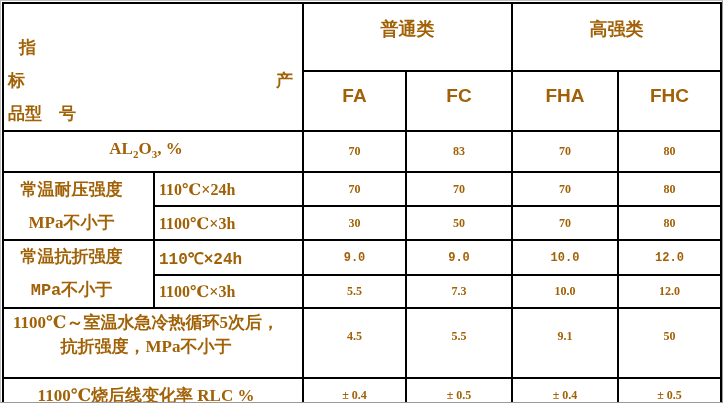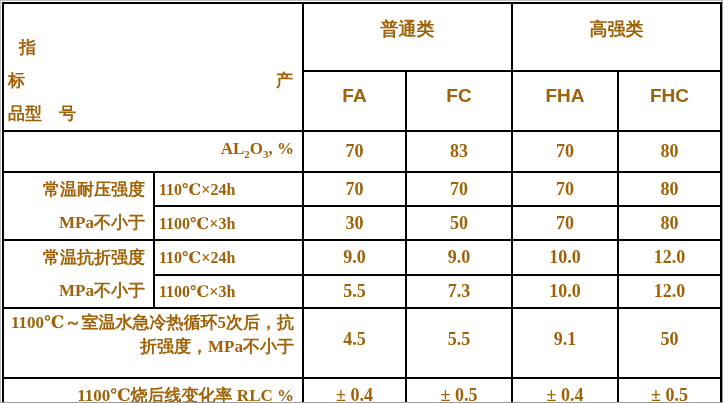--- a/index.html
+++ b/index.html
@@ -22,21 +22,21 @@
   }
   td{
     border:2px solid #000;
     font-weight:bold;
     color:#a16207;
     box-sizing:border-box;
     overflow:hidden;
   }
   
   tr.r1{height:67px;} tr.r2{height:60px;} tr.r3{height:37px;}
-  tr.r4{height:33px;} tr.r5{height:33px;} tr.r6{height:35px;}
+  tr.r4{height:33px;} tr.r5{height:33px;} tr.r6{height:35px;font-family:Liberation Mono, monospace;}
   tr.r7{height:33px;} tr.r8{height:70px;} tr.r9{height:29px;}
 
   td.corner{
     vertical-align:top;
     padding:27px 9px 0 4px;
     font-size:17px;
     line-height:33px;
   }
   .corner-l1{padding-left:11px;}
   .corner-l2{display:flex;justify-content:space-between;}
@@ -49,35 +49,35 @@
   }
   td.model{
     text-align:center;
     vertical-align:top;
     padding-top:13px;
     font-size:19px;
     font-family:"Liberation Sans","DejaVu Sans",sans-serif;
     margin-left:8px;
   }
   td.rowlabel{
-    text-align:right;
-    padding:0 8px 0 4px;
+    text-align:center;
+    padding:0 18px 0 4px;
     font-size:17px;
     line-height:33px;
   }
   td.rowlabel sub{font-size:11px;}
   td.cond{
     text-align:left;
     padding:0 2px 0 4px;
     font-size:16px;
     margin-left:6px;
   }
   td.val{
     text-align:center;
-    font-size:18px;
+    font-size:12px;
   }
   tr.r8 td.val{vertical-align:top;padding-top:20px;}
   tr.r8 td.rowlabel{vertical-align:top;padding-top:2px;line-height:24px;}
 </style>
 </head>
 <body>
 
 <div class="page">
   <table class="spec">
     <colgroup>

